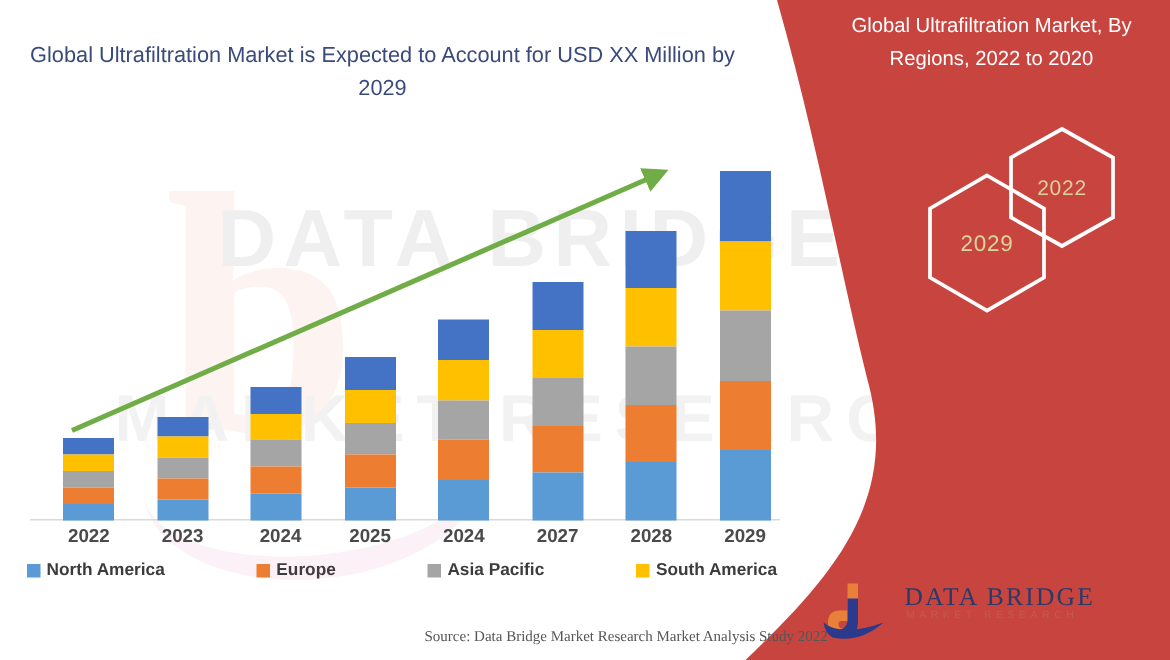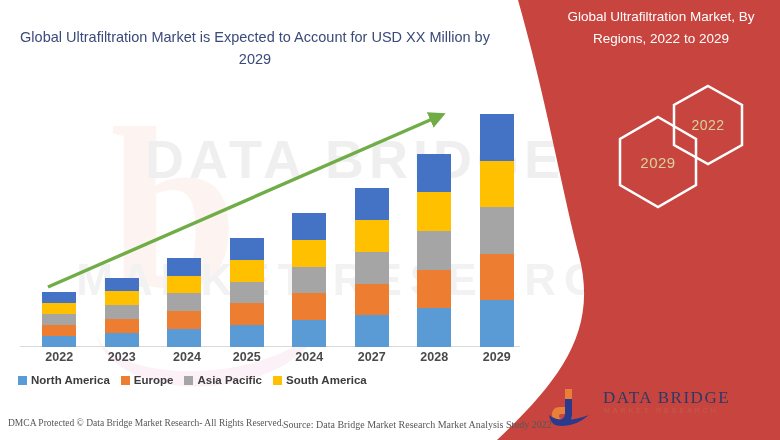--- a/index.html
+++ b/index.html
@@ -120,23 +120,22 @@
     width: 540px; height: 440px;
     pointer-events: none;
   }
 
   
   .legend {
     position: absolute;
     left: 18px; top: 374px;
     width: 500px;
     display: flex;
-    justify-content: flex-start;
+    justify-content: space-between;
     align-items: center;
-    gap: 11px;
   }
   .legend-item {
     display: flex;
     align-items: center;
     gap: 4px;
     white-space: nowrap;
   }
   .legend-swatch {
     width: 9px; height: 9px;
     flex: 0 0 auto;
@@ -246,21 +245,21 @@
     <div class="wm-swoosh"></div>
     <div class="wm-line1">DATA BRIDGE</div>
     <div class="wm-line2">MARKET RESEARCH</div>
   </div>
 
   <svg class="red-panel" viewBox="0 0 780 440" preserveAspectRatio="none">
     <path d="M 518 0 L 780 0 L 780 440 L 497 440 C 560 380 600 330 578 252 C 560 180 545 95 518 0 Z" fill="#C8453F"></path>
   </svg>
 
   <div class="panel-content">
-    <div class="panel-title">Global Ultrafiltration Market, By Regions, 2022 to 2029</div>
+    <div class="panel-title">Global Ultrafiltration Market, By Regions, 2022 to 2020</div>
 
     <svg class="hex" style="left:128px; top:82px; width:80px; height:86px;" viewBox="0 0 80 86">
       <polygon points="40,4 74,23 74,63 40,82 6,63 6,23" fill="none" stroke="#ffffff" stroke-width="2.5"></polygon>
     </svg>
     <div class="hex" style="left:128px; top:82px; width:80px; height:86px;">
       <span class="hex-label small">2022</span>
     </div>
 
     <svg class="hex" style="left:73px; top:113px; width:90px; height:98px;" viewBox="0 0 90 98">
       <polygon points="45,4 83,26 83,72 45,94 7,72 7,26" fill="none" stroke="#ffffff" stroke-width="2.5"></polygon>
@@ -377,16 +376,15 @@
           <span class="legend-swatch" style="background: rgb(165, 165, 165);"></span>
           <span class="legend-label">Asia Pacific</span>
         </div>
         <div class="legend-item">
           <span class="legend-swatch" style="background: rgb(255, 192, 0);"></span>
           <span class="legend-label">South America</span>
         </div>
       </div>
   </div>
 
-  <div class="footer-left">DMCA Protected © Data Bridge Market Research- All Rights Reserved.</div>
   <div class="footer-right">Source: Data Bridge Market Research Market Analysis Study 2022</div>
 
 </div>
 
 </body></html>

